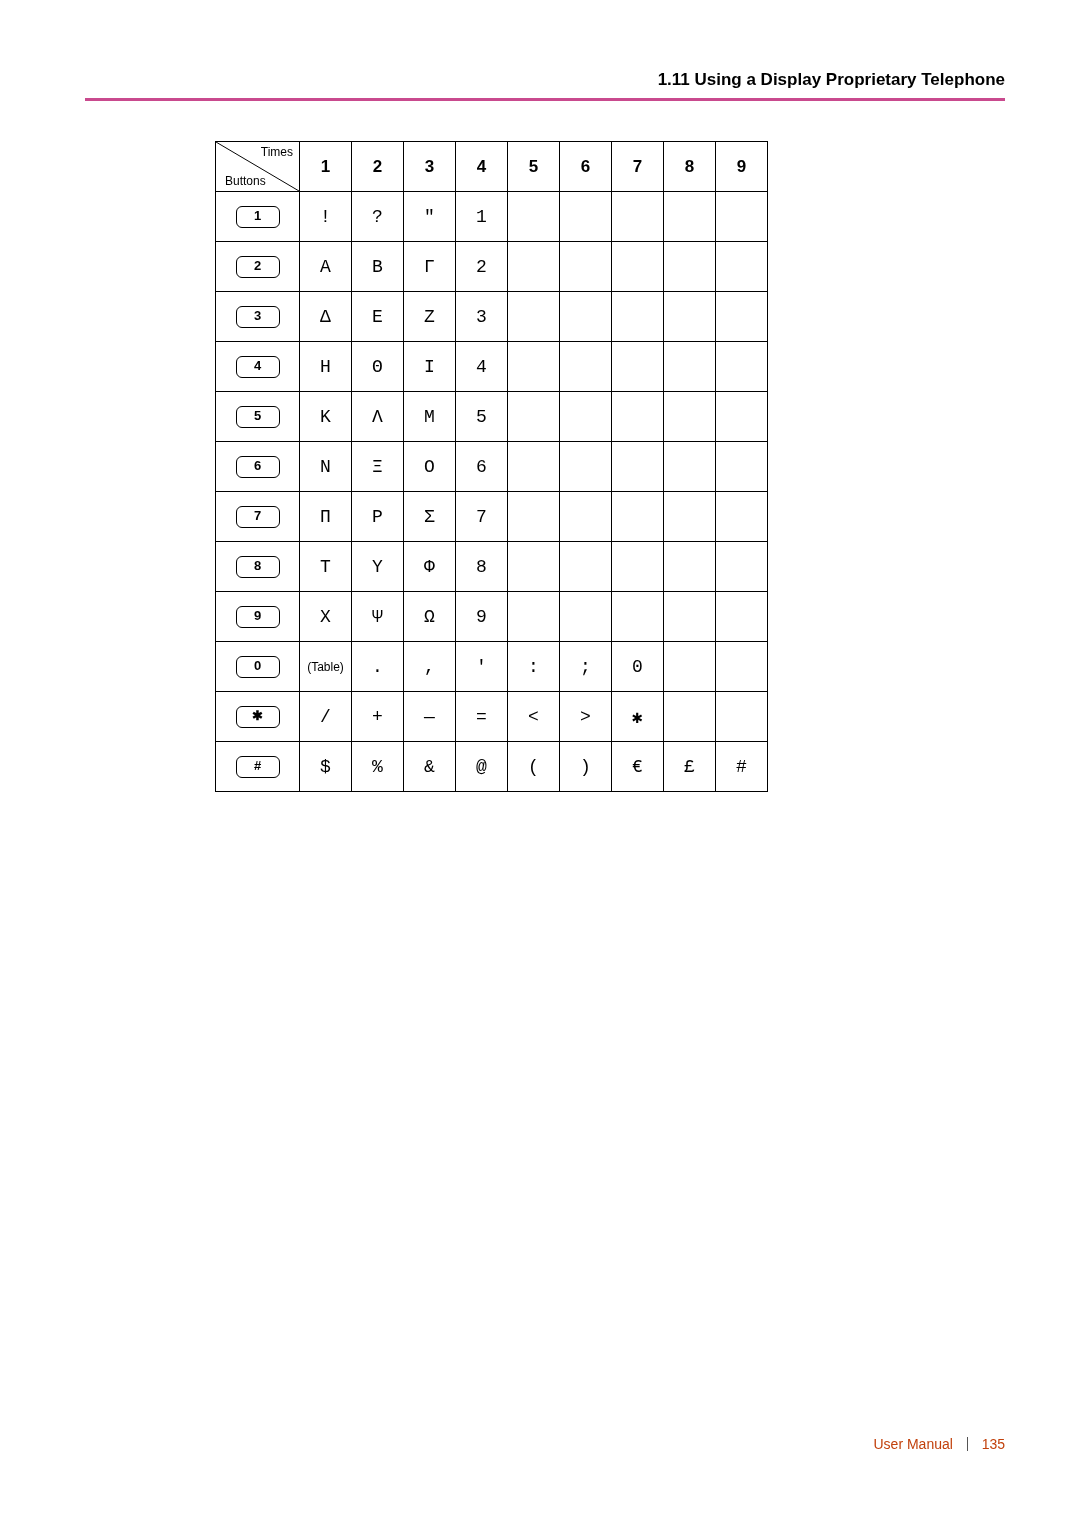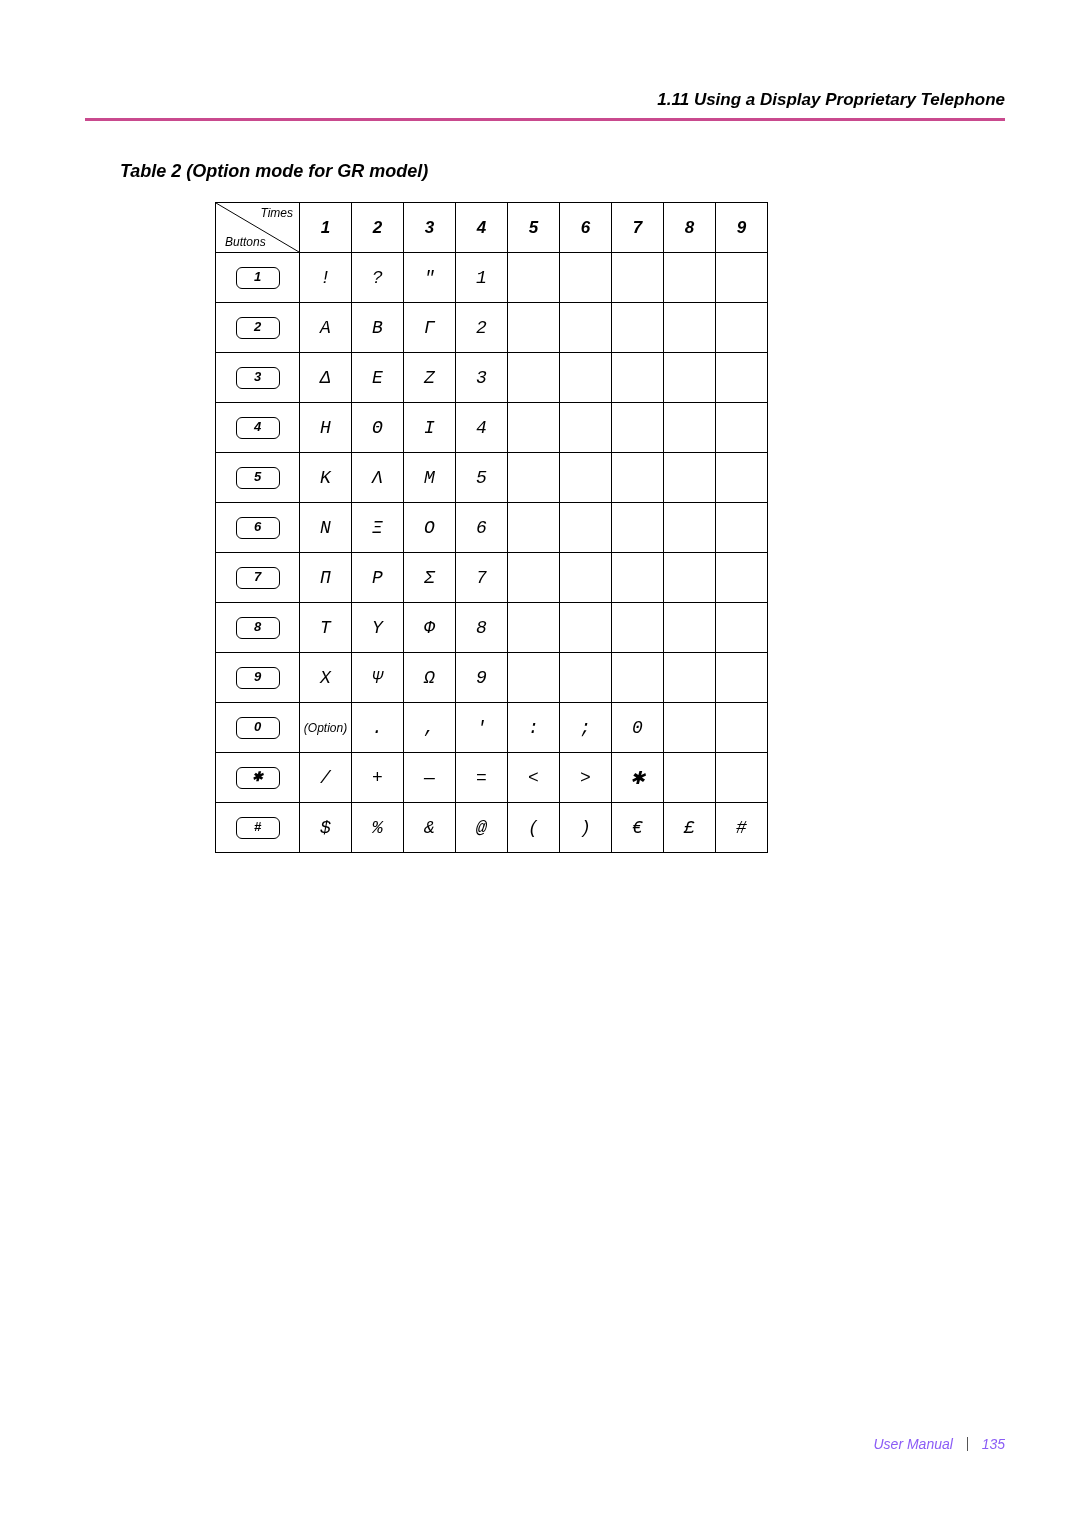--- a/index.html
+++ b/index.html
@@ -9,22 +9,21 @@
     width: 1080px;
     height: 1528px;
     background: #fff;
     font-family: Arial, Helvetica, sans-serif;
     color: #000;
   }
   .page {
     position: relative;
     width: 1080px;
     height: 1504px;
-    padding: 90px 75px 0 85px;
-    font-style: italic;
+    padding: 70px 75px 0 85px;
   }
   .section-header {
     text-align: right;
     font-weight: bold;
     font-size: 17px;
     margin-bottom: 8px;
   }
   .rule {
     border-top: 3px solid #c94a8e;
     margin-bottom: 40px;
@@ -96,37 +95,36 @@
   }
   td.space-cell {
     font-family: Arial, Helvetica, sans-serif;
     font-size: 12px;
   }
   .footer {
     position: absolute;
     bottom: 52px;
     right: 75px;
     font-size: 14px;
-    color: #8b5cf6;
+    color: #c2410c;
   }
   .footer .sep {
     display: inline-block;
     border-left: 1px solid #555;
     height: 14px;
     margin: 0 10px -2px 10px;
   }
 </style>
 </head>
 <body>
 
 <div class="page">
   <div class="section-header">1.11 Using a Display Proprietary Telephone</div>
   <div class="rule"></div>
 
-  <div class="table-title">Table 2 (Option mode for GR model)</div>
 
   <div class="table-wrap">
     <table>
       <thead>
         <tr>
           <th class="diag">
             <svg class="diag-line" viewBox="0 0 84 50" preserveAspectRatio="none">
               <line x1="0" y1="0" x2="84" y2="50" stroke="#000" stroke-width="1"></line>
             </svg>
             <span class="tr">Times</span>
@@ -247,21 +245,21 @@
             <td>Ω</td>
             <td>9</td>
             <td></td>
             <td></td>
             <td></td>
             <td></td>
             <td></td>
           </tr>
           <tr>
             <td class="btn-cell"><span class="key">0</span></td>
-            <td class="space-cell">(Option)</td>
+            <td class="space-cell">(Table)</td>
             <td>.</td>
             <td>,</td>
             <td>'</td>
             <td>:</td>
             <td>;</td>
             <td>0</td>
             <td></td>
             <td></td>
           </tr>
           <tr>

